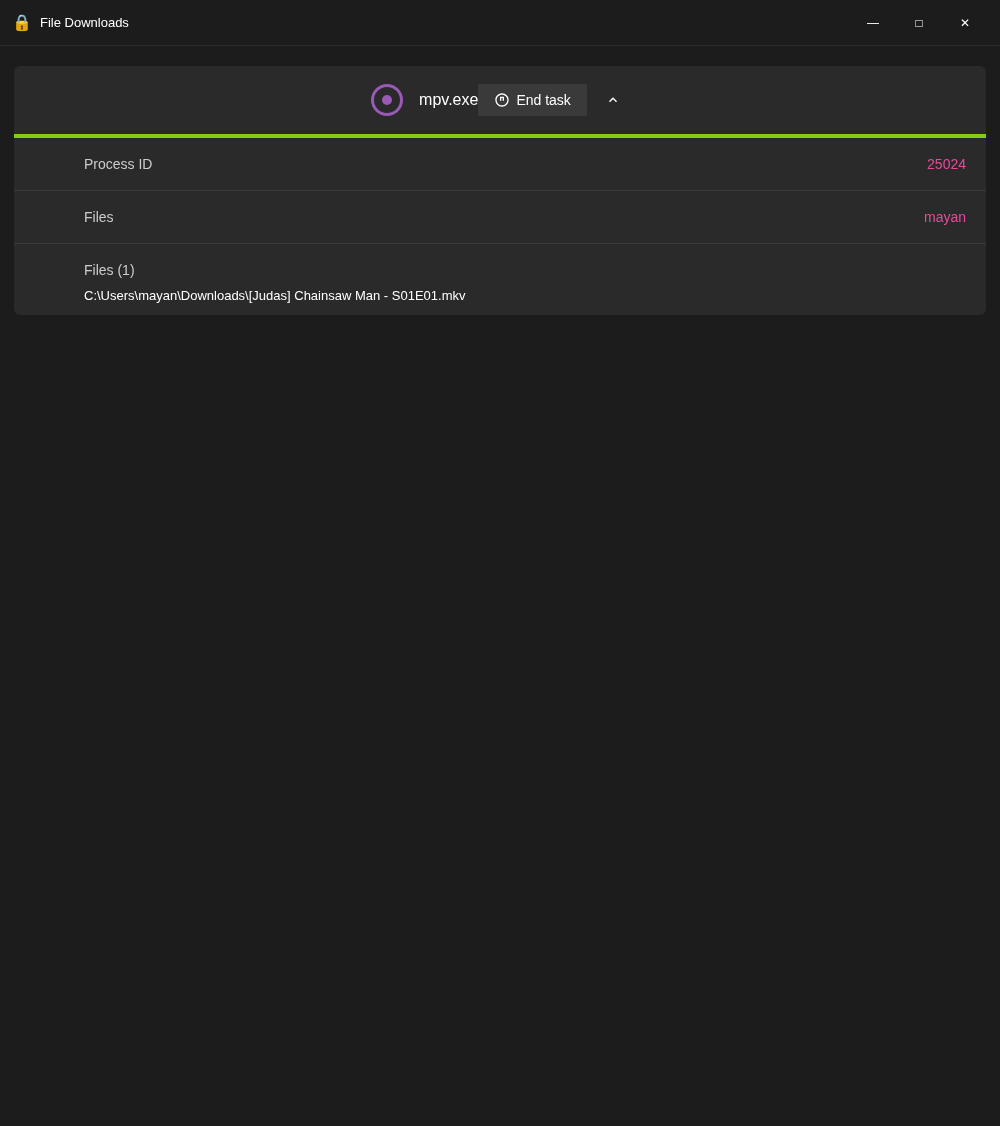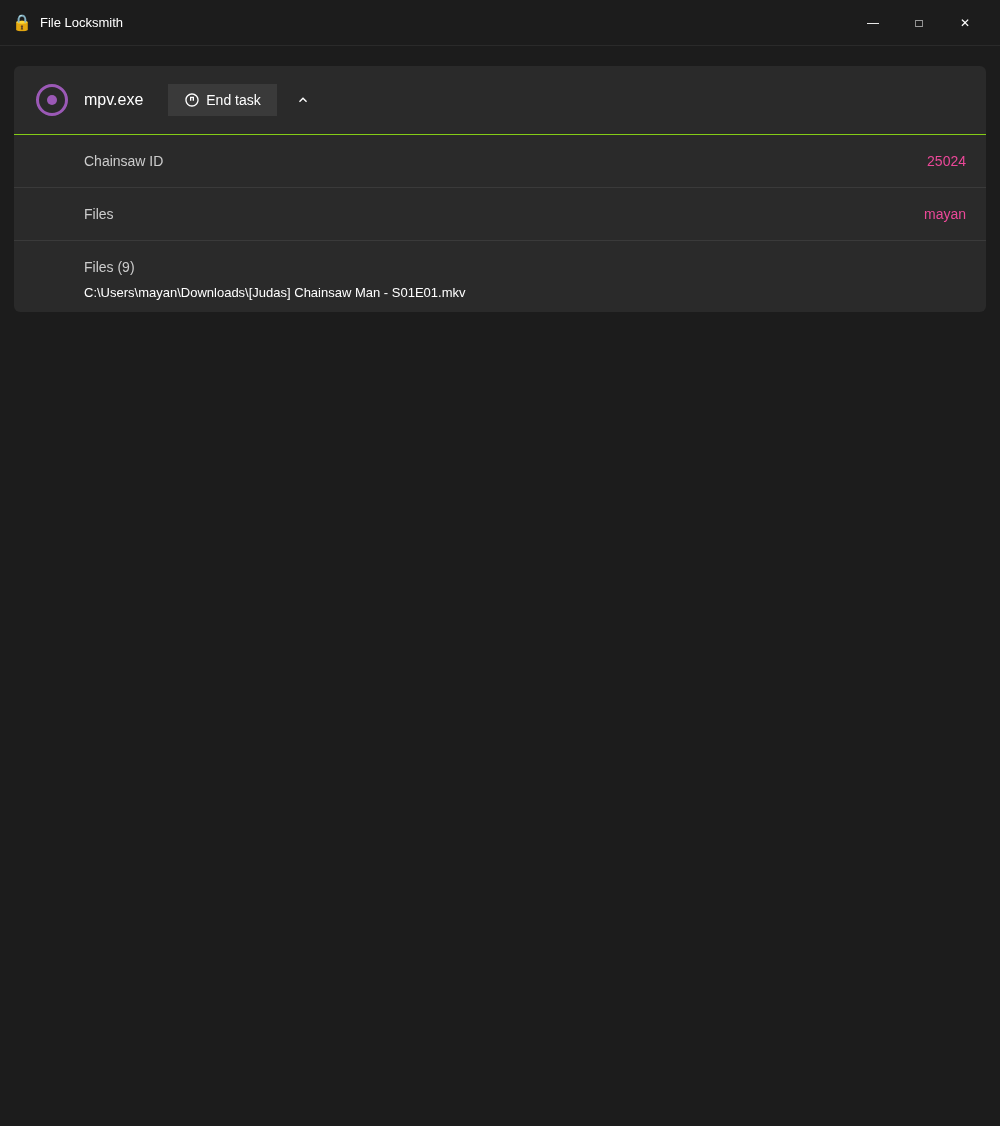--- a/index.html
+++ b/index.html
@@ -110,24 +110,23 @@
     
     .process-card {
       background: #2a2a2a;
       border-radius: 6px;
       overflow: hidden;
     }
 
     .process-header {
       display: flex;
       align-items: center;
-      justify-content: flex-start;
+      justify-content: center;
       padding: 16px 20px;
-      border-bottom: 1px solid #84cc16;
-      gap: 25px;
+      border-bottom: 4px solid #84cc16;
     }
 
     .process-left {
       display: flex;
       align-items: center;
       gap: 14px;
     }
 
     .process-icon {
       width: 36px;
@@ -244,21 +243,21 @@
     }
   </style>
 </head>
 <body>
 
 <div class="title-bar">
   <div class="title-bar-left">
     <div class="title-bar-icon">
       <span>🔒</span>
     </div>
-    <span class="title-bar-title">File Locksmith</span>
+    <span class="title-bar-title">File Downloads</span>
   </div>
   <div class="title-bar-controls">
     <button class="title-btn">—</button>
     <button class="title-btn">□</button>
     <button class="title-btn close">✕</button>
   </div>
 </div>
 
 <div class="main-content">
 
@@ -281,28 +280,28 @@
         </button>
         <button class="collapse-btn">
           <svg width="16" height="16" viewBox="0 0 24 24">
             <path d="M7.41 15.41L12 10.83l4.59 4.58L18 14l-6-6-6 6z"></path>
           </svg>
         </button>
       </div>
     </div>
 
     <div class="detail-row">
-      <span class="detail-label">Chainsaw ID</span>
+      <span class="detail-label">Process ID</span>
       <span class="detail-value">25024</span>
     </div>
 
     <div class="detail-row">
       <span class="detail-label">Files</span>
       <span class="detail-value">mayan</span>
     </div>
 
     <div class="files-section">
-      <div class="files-label">Files (9)</div>
+      <div class="files-label">Files (1)</div>
       <div class="file-path">C:\Users\mayan\Downloads\[Judas] Chainsaw Man - S01E01.mkv</div>
     </div>
 
   </div>
 </div>
 
 </body></html>

